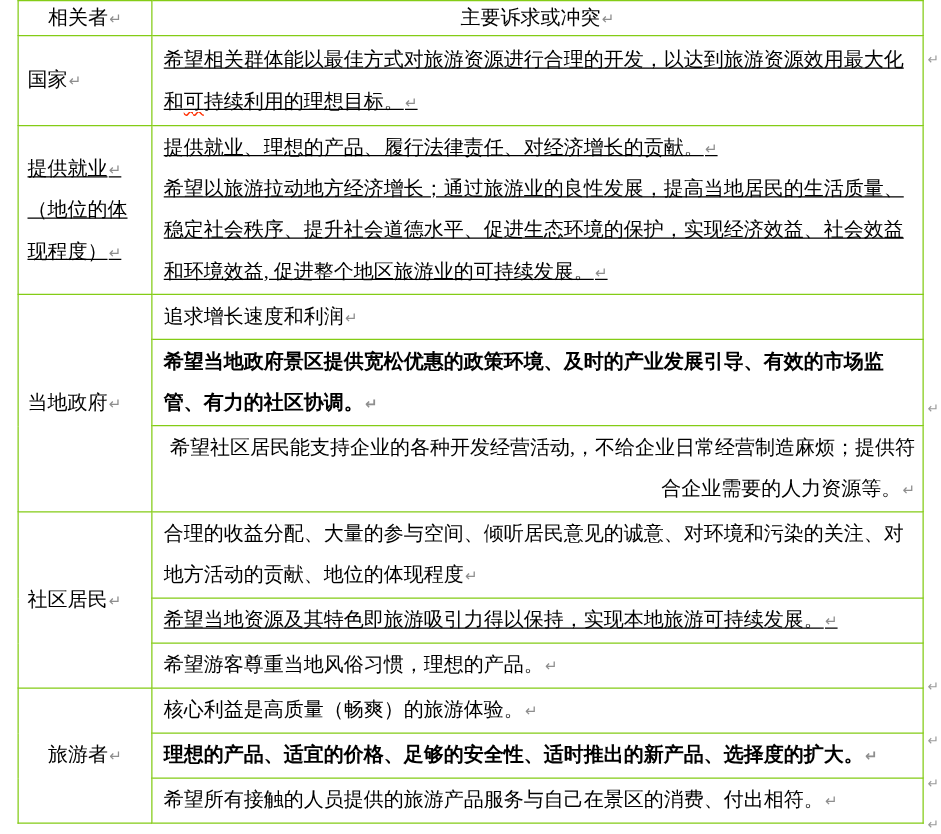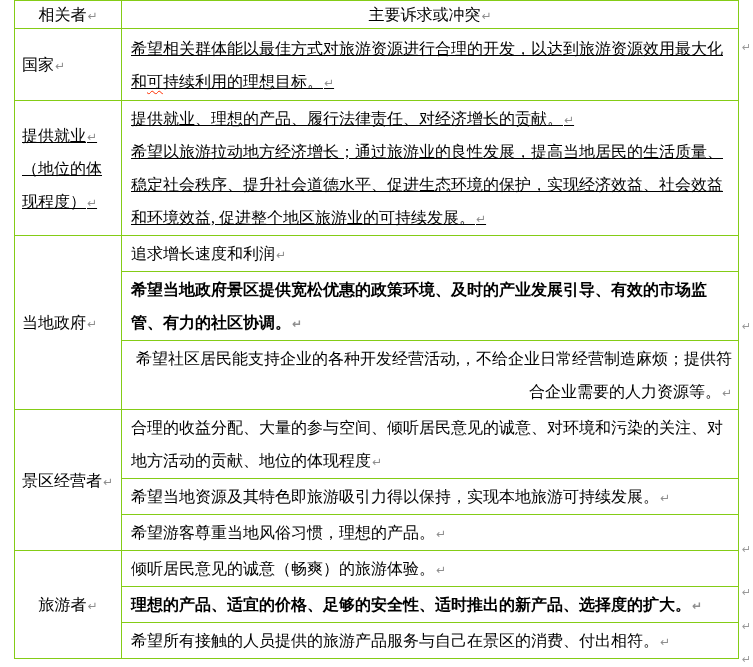--- a/index.html
+++ b/index.html
@@ -95,33 +95,33 @@
       <td class="demand"><span>追求增长速度和利润</span><span class="pmark">↵</span></td>
     </tr>
     <tr style="height:68px;font-weight:bold;">
       <td class="demand"><span>希望当地政府景区提供宽松优惠的政策环境、及时的产业发展引导、有效的市场监管、有力的社区协调。</span><span class="pmark">↵</span></td>
     </tr>
     <tr style="height:65px;text-align:right;">
       <td class="demand"><span>希望社区居民能支持企业的各种开发经营活动,，不给企业日常经营制造麻烦；提供符合企业需要的人力资源等。</span><span class="pmark">↵</span></td>
     </tr>
 
     <tr style="height:67px;">
-      <td class="label" rowspan="3"><span>景区经营者</span><span class="pmark">↵</span></td>
+      <td class="label" rowspan="3"><span>社区居民</span><span class="pmark">↵</span></td>
       <td class="demand"><span>合理的收益分配、大量的参与空间、倾听居民意见的诚意、对环境和污染的关注、对地方活动的贡献、地位的体现程度</span><span class="pmark">↵</span></td>
     </tr>
-    <tr style="height:32px;">
+    <tr style="height:32px;text-decoration:underline;">
       <td class="demand"><span>希望当地资源及其特色即旅游吸引力得以保持，实现本地旅游可持续发展。</span><span class="pmark">↵</span></td>
     </tr>
     <tr style="height:36px;">
       <td class="demand"><span>希望游客尊重当地风俗习惯，理想的产品。</span><span class="pmark">↵</span></td>
     </tr>
 
     <tr style="height:34px;">
       <td class="label center" rowspan="3"><span>旅游者</span><span class="pmark">↵</span></td>
-      <td class="demand"><span>倾听居民意见的诚意（畅爽）的旅游体验。</span><span class="pmark">↵</span></td>
+      <td class="demand"><span>核心利益是高质量（畅爽）的旅游体验。</span><span class="pmark">↵</span></td>
     </tr>
     <tr style="height:33px;font-weight:bold;">
       <td class="demand"><span>理想的产品、适宜的价格、足够的安全性、适时推出的新产品、选择度的扩大。</span><span class="pmark">↵</span></td>
     </tr>
     <tr style="height:35px;">
       <td class="demand"><span>希望所有接触的人员提供的旅游产品服务与自己在景区的消费、付出相符。</span><span class="pmark">↵</span></td>
     </tr>
   </tbody>
     </table>
 

